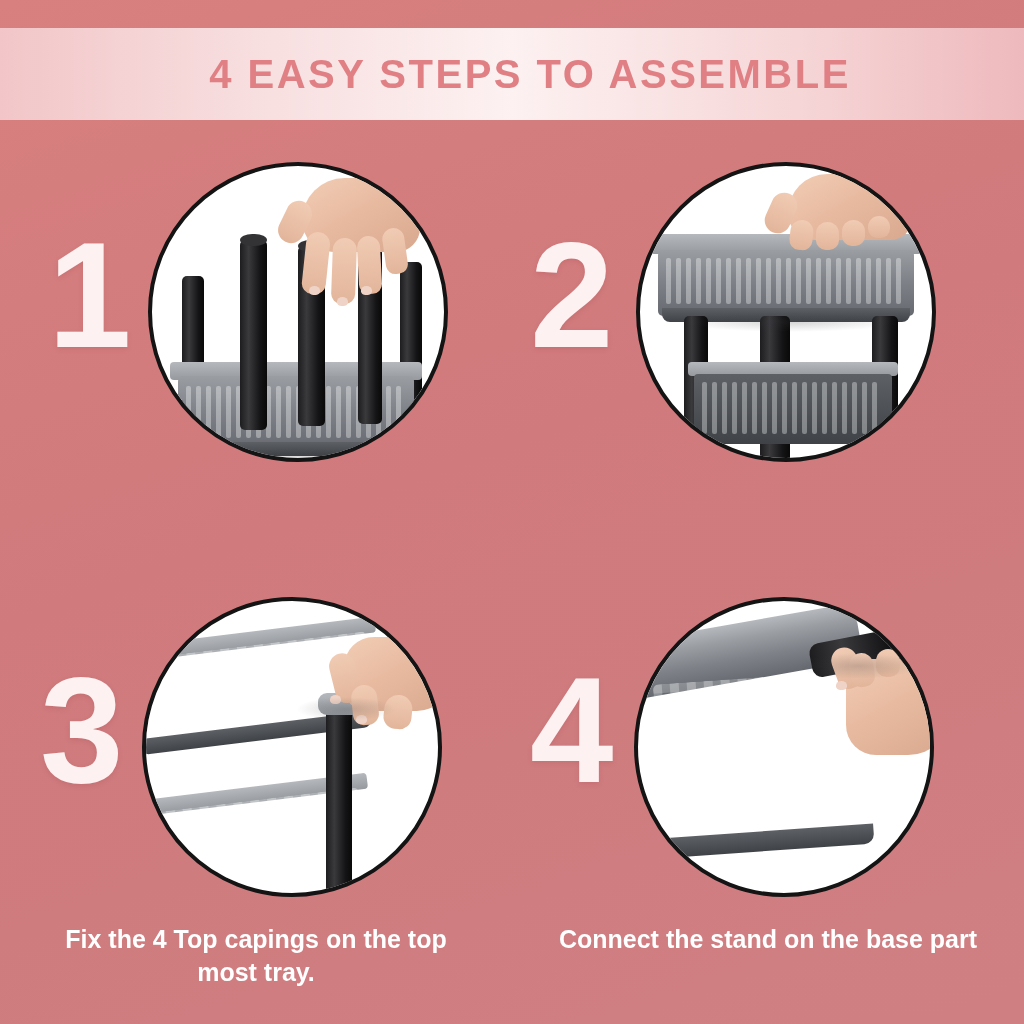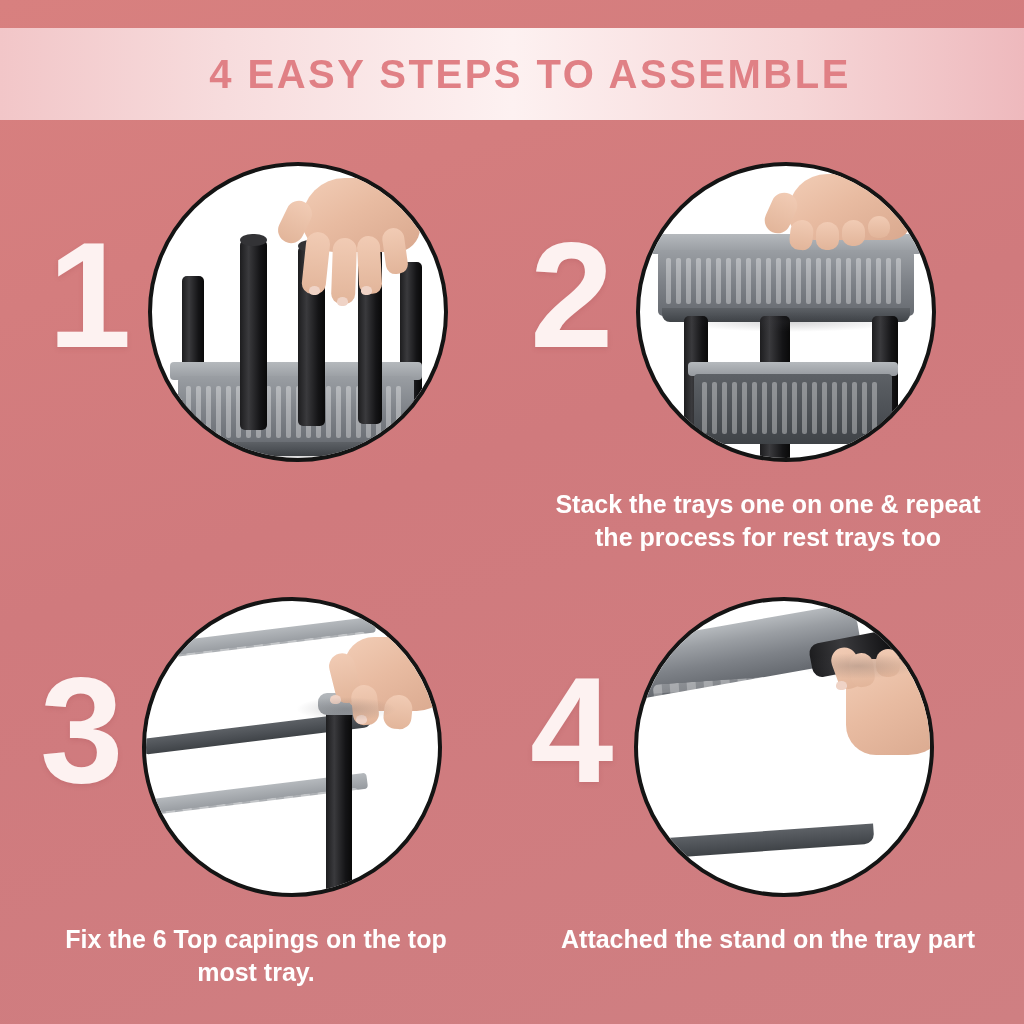--- a/index.html
+++ b/index.html
@@ -331,21 +331,20 @@
             <div class="finger" style="left:150px; top:54px; width:23px; height:30px; transform: rotate(6deg);"></div>
             <div class="finger" style="left:176px; top:56px; width:23px; height:28px;"></div>
             <div class="finger" style="left:202px; top:54px; width:23px; height:26px;"></div>
             <div class="finger" style="left:228px; top:50px; width:22px; height:22px;"></div>
             <div class="finger" style="left:128px; top:26px; width:26px; height:42px; transform: rotate(24deg); border-radius:16px;"></div>
 
             <div class="shadow-soft" style="left:40px; top:146px; width:220px; height:20px;"></div>
           </div>
         </div>
       </div>
-      <div class="step-caption">Stack the trays one on one &amp; repeat the process for rest trays too</div>
     </div>
 
     <div class="step step-3">
       <div class="step-visual">
         <div class="step-number">3</div>
 
         <div class="circle-photo">
           <div class="circle-inner">
 
             <div class="basket-rim" style="left:-10px; top:30px; width:240px; height:16px; transform: rotate(-7deg);"></div>
@@ -362,21 +361,21 @@
             <div class="finger" style="left:186px; top:52px; width:26px; height:50px; transform: rotate(-14deg);"></div>
             <div class="nail" style="left:184px; top:94px;"></div>
             <div class="finger" style="left:206px; top:84px; width:26px; height:40px; transform: rotate(-6deg);"></div>
             <div class="nail" style="left:210px; top:114px;"></div>
             <div class="finger" style="left:238px; top:94px; width:28px; height:34px; transform: rotate(6deg);"></div>
 
             <div class="shadow-soft" style="left:150px; top:96px; width:100px; height:24px;"></div>
           </div>
         </div>
       </div>
-      <div class="step-caption">Fix the 6 Top capings on the top most tray.</div>
+      <div class="step-caption">Fix the 4 Top capings on the top most tray.</div>
     </div>
 
     <div class="step step-4">
       <div class="step-visual">
         <div class="step-number">4</div>
 
         <div class="circle-photo">
           <div class="circle-inner">
 
             <div class="basket-rim" style="left:-24px; top:22px; width:250px; height:18px; transform: rotate(-10deg);"></div>
@@ -390,17 +389,17 @@
             <div class="hand" style="left:208px; top:58px; width:106px; height:96px; border-radius:26px 40px 44px 30px;"></div>
             <div class="finger" style="left:196px; top:46px; width:26px; height:42px; transform: rotate(-20deg);"></div>
             <div class="nail" style="left:198px; top:80px;"></div>
             <div class="finger" style="left:212px; top:52px; width:24px; height:34px; transform: rotate(-8deg);"></div>
             <div class="finger" style="left:238px; top:48px; width:24px; height:28px;"></div>
 
             <div class="shadow-soft" style="left:160px; top:52px; width:120px; height:26px;"></div>
           </div>
         </div>
       </div>
-      <div class="step-caption">Attached the stand on the tray part</div>
+      <div class="step-caption">Connect the stand on the base part</div>
     </div>
 
   </div>
 </div>
 
 </body></html>

